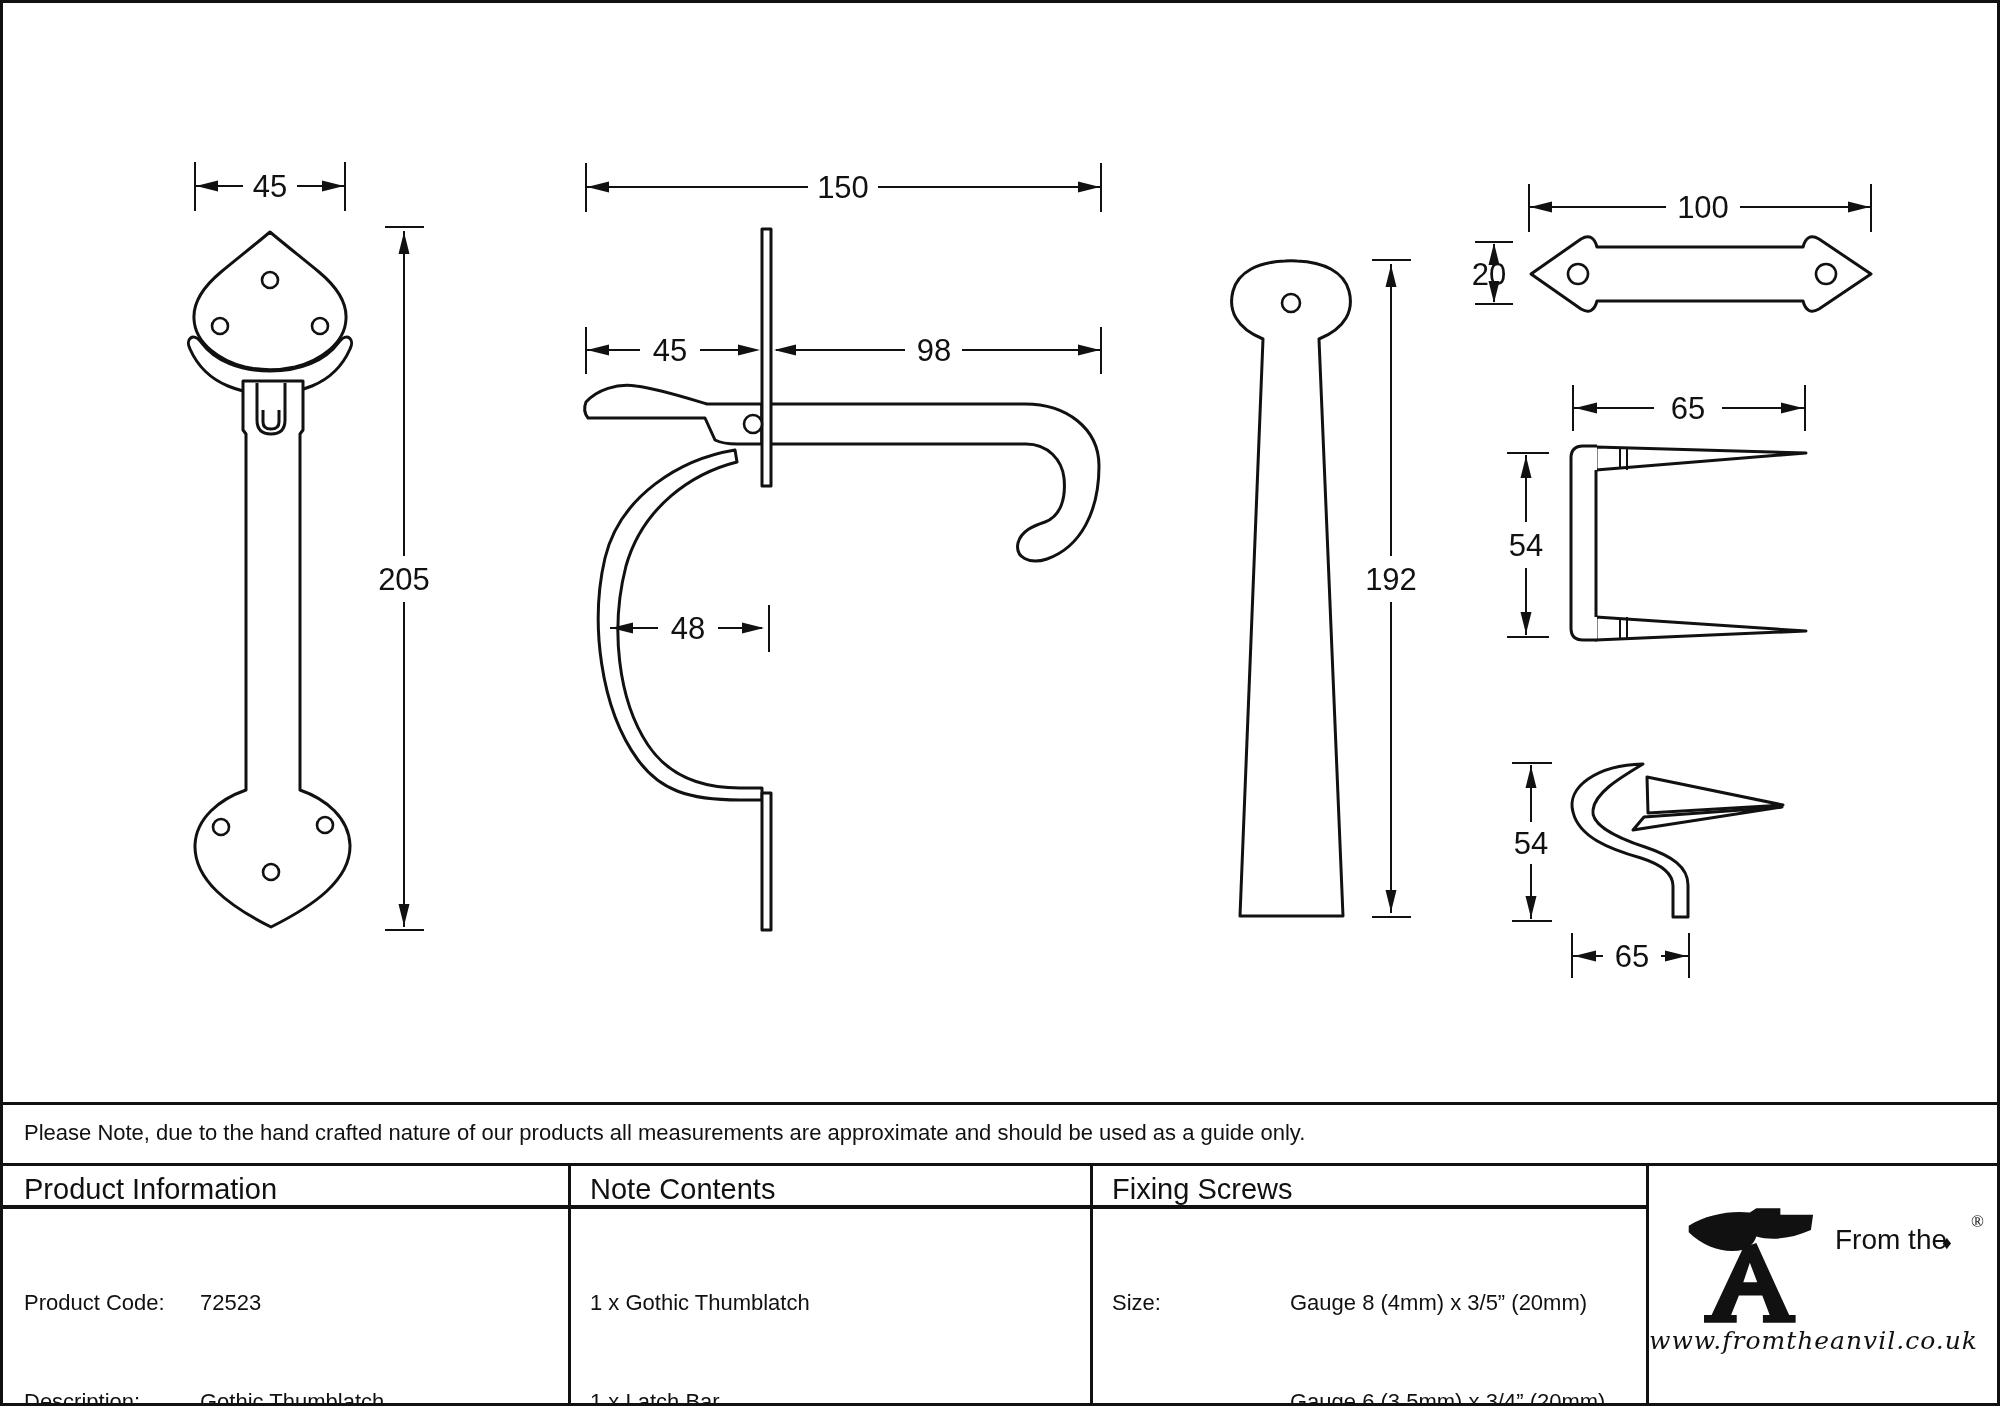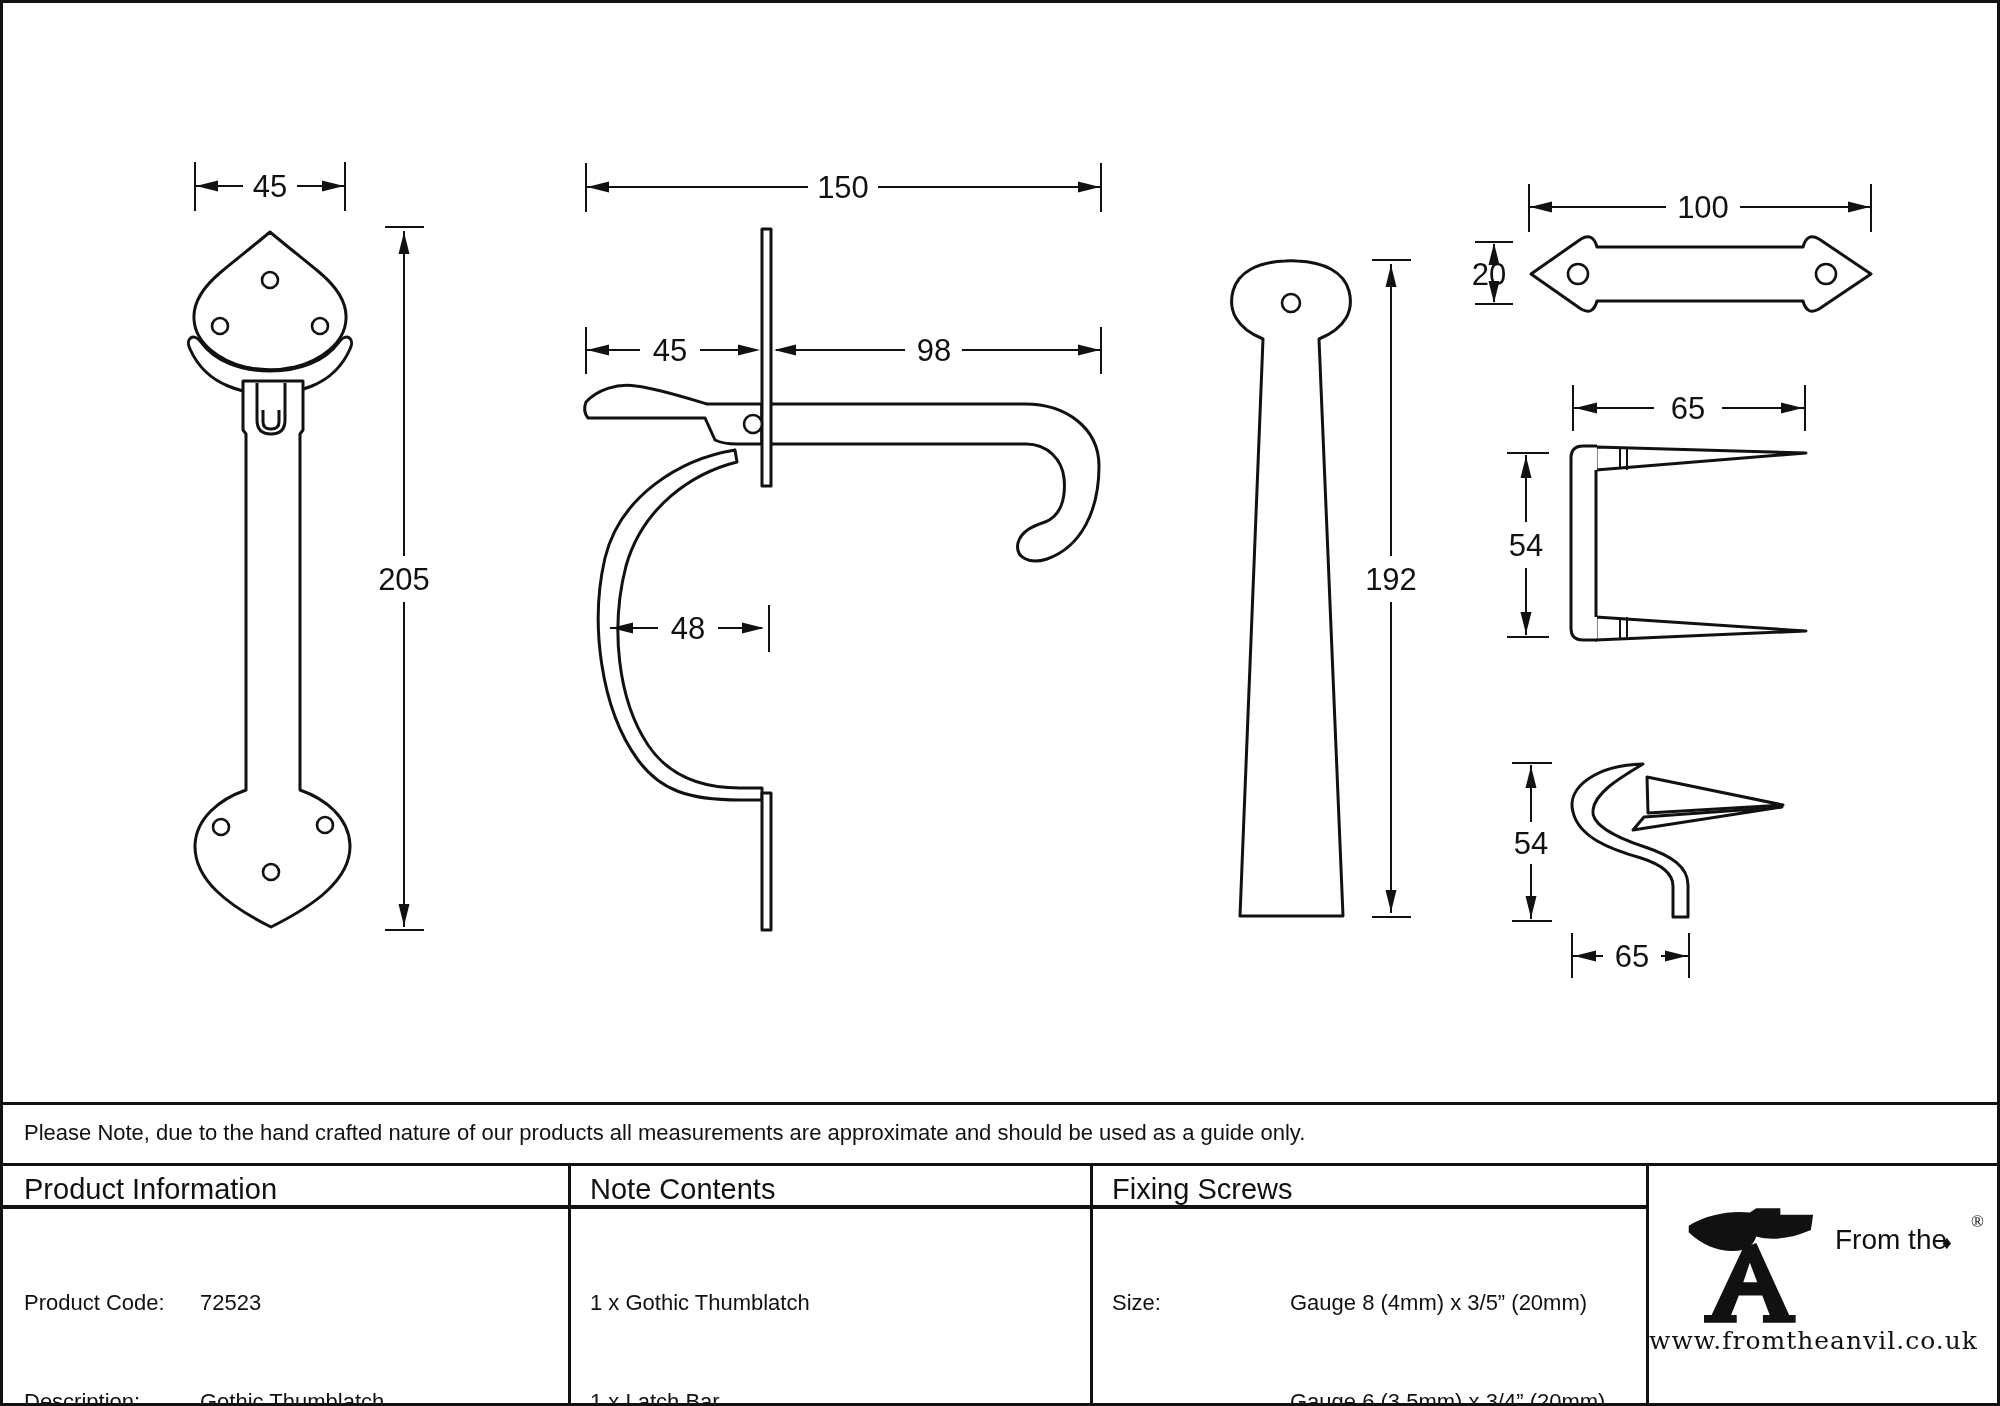--- a/index.html
+++ b/index.html
@@ -16,21 +16,21 @@
   .dimlabel{text-anchor:middle;dominant-baseline:central}
   .txt{position:absolute;font-size:22px;white-space:pre;line-height:33px}
   .hdr{position:absolute;font-size:29px;white-space:pre}
   .rowcol div{height:33px}
   .note{position:absolute;left:24px;top:1102px;height:44px;line-height:61px;font-size:22px;white-space:pre}
   .logo{position:absolute;left:1649px;top:1166px;width:348px;height:237px}
   .logo .fromthe{position:absolute;left:186px;top:58px;font-family:Liberation Sans, sans-serif;font-size:28px}
   .logo .diamond{position:absolute;left:293px;top:66px;font-size:19px}
   .logo .reg{position:absolute;left:322px;top:46px;font-family:"Liberation Serif",serif;font-size:17px}
   .logo .nvil{position:absolute;left:140px;top:52px;font-family:"Liberation Serif",serif;font-size:78px;letter-spacing:1px}
-  .logo .url{position:absolute;left:0;top:160px;width:276px;text-align:center;font-family:"DejaVu Serif",serif;font-size:25px;letter-spacing:1px}
+  .logo .url{position:absolute;left:0;top:160px;width:276px;text-align:center;font-family:"DejaVu Serif",serif;font-style:italic;font-size:25px;letter-spacing:1px}
 </style>
 </head>
 <body>
 
 <div class="frame"></div>
 
 <svg width="2000" height="1102" viewBox="0 0 2000 1102">
 
   <g>
     <g>

